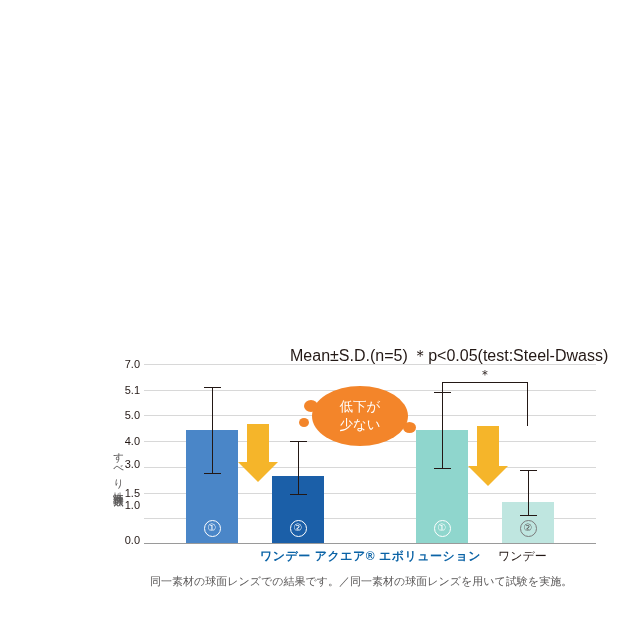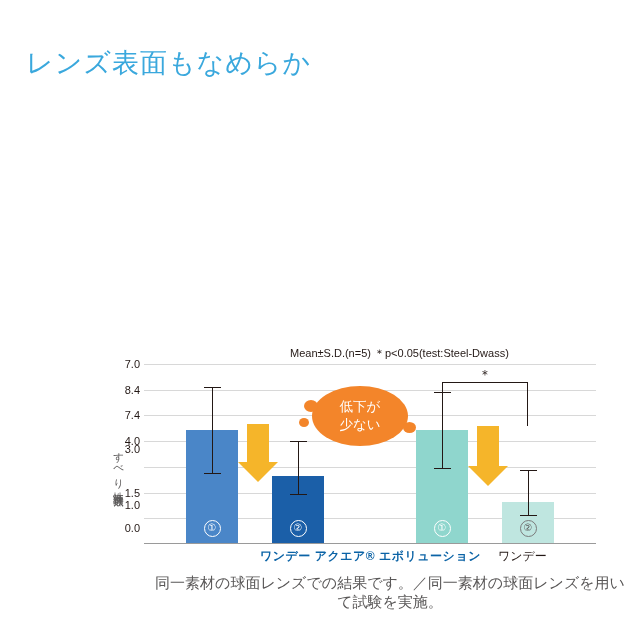--- a/index.html
+++ b/index.html
@@ -23,21 +23,21 @@
     font-size:16.5px;color:#231815;line-height:1.62;
     white-space:pre-wrap;
   }
 
   
   .chart-wrap{
     position:absolute;left:110px;top:348px;width:520px;height:250px;
   }
   .chart-note-top{
     position:absolute;left:180px;top:-2px;
-    font-size:11px;color:#231815;
+    font-size:16px;color:#231815;
   }
   .ylabel{
     position:absolute;left:2px;top:34px;
     width:14px;height:170px;
     font-size:10.5px;color:#595757;
     writing-mode:vertical-rl;
     text-orientation:upright;
     letter-spacing:1px;
     display:flex;align-items:center;justify-content:center;
   }
@@ -106,56 +106,55 @@
   .legend-a{
     position:absolute;left:150px;top:200px;
     font-size:12px;color:#0b63a6;font-weight:bold;letter-spacing:.5px;
   }
   .legend-b{
     position:absolute;left:388px;top:200px;
     font-size:12px;color:#231815;
   }
   .footnote{
     position:absolute;left:40px;top:226px;width:480px;
-    font-size:15px;color:#595757;text-align:center;
+    font-size:11px;color:#595757;text-align:left;
   }
 </style>
 </head>
 <body>
 
 <div class="page">
 
-  <div class="title">レンズ表面もなめらか</div>
 
 
   <div class="chart-wrap">
 
     <div class="chart-note-top">Mean±S.D.(n=5) ＊p&lt;0.05(test:Steel-Dwass)</div>
 
     <div class="ylabel">すべり性評価点数</div>
 
     <div class="plot">
 
       <div class="gridline" style="top:0px;"></div>
       <div class="gridline" style="top:25.7px;"></div>
       <div class="gridline" style="top:51.4px;"></div>
       <div class="gridline" style="top:77.1px;"></div>
       <div class="gridline" style="top:102.9px;"></div>
       <div class="gridline" style="top:128.6px;"></div>
       <div class="gridline" style="top:154.3px;"></div>
       <div class="axis-bottom"></div>
 
       <div class="ytick" style="top:0px;">7.0</div>
-      <div class="ytick" style="top:25.7px;">8.4</div>
-      <div class="ytick" style="top:51.4px;">7.4</div>
+      <div class="ytick" style="top:25.7px;">5.1</div>
+      <div class="ytick" style="top:51.4px;">5.0</div>
       <div class="ytick" style="top:77.1px;">4.0</div>
-      <div class="ytick" style="top:85px;">3.0</div>
+      <div class="ytick" style="top:100px;">3.0</div>
       <div class="ytick" style="top:128.6px;">1.5</div>
       <div class="ytick" style="top:141px;">1.0</div>
-      <div class="ytick" style="top:164px;">0.0</div>
+      <div class="ytick" style="top:176px;">0.0</div>
 
       <div class="bar" style="left:42px;height:113px;">
         <div class="fill" style="background:#4a86c8;"></div>
         <div class="num"><span class="circlenum">①</span></div>
       </div>
       <div class="err" style="left:68px;bottom:70px;height:87px;">
         <div class="cap-t"></div>
         <div class="cap-b"></div>
       </div>
 

